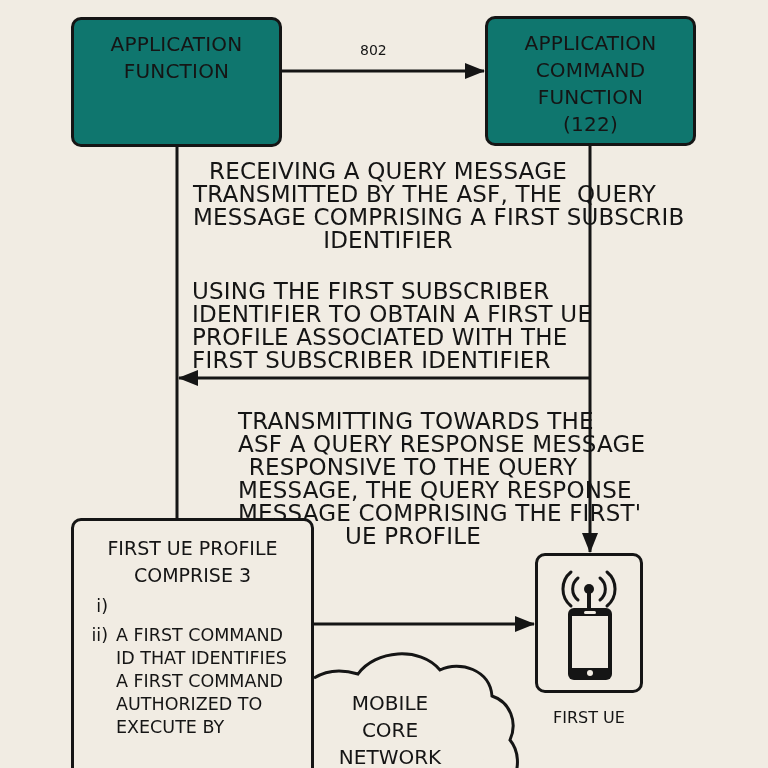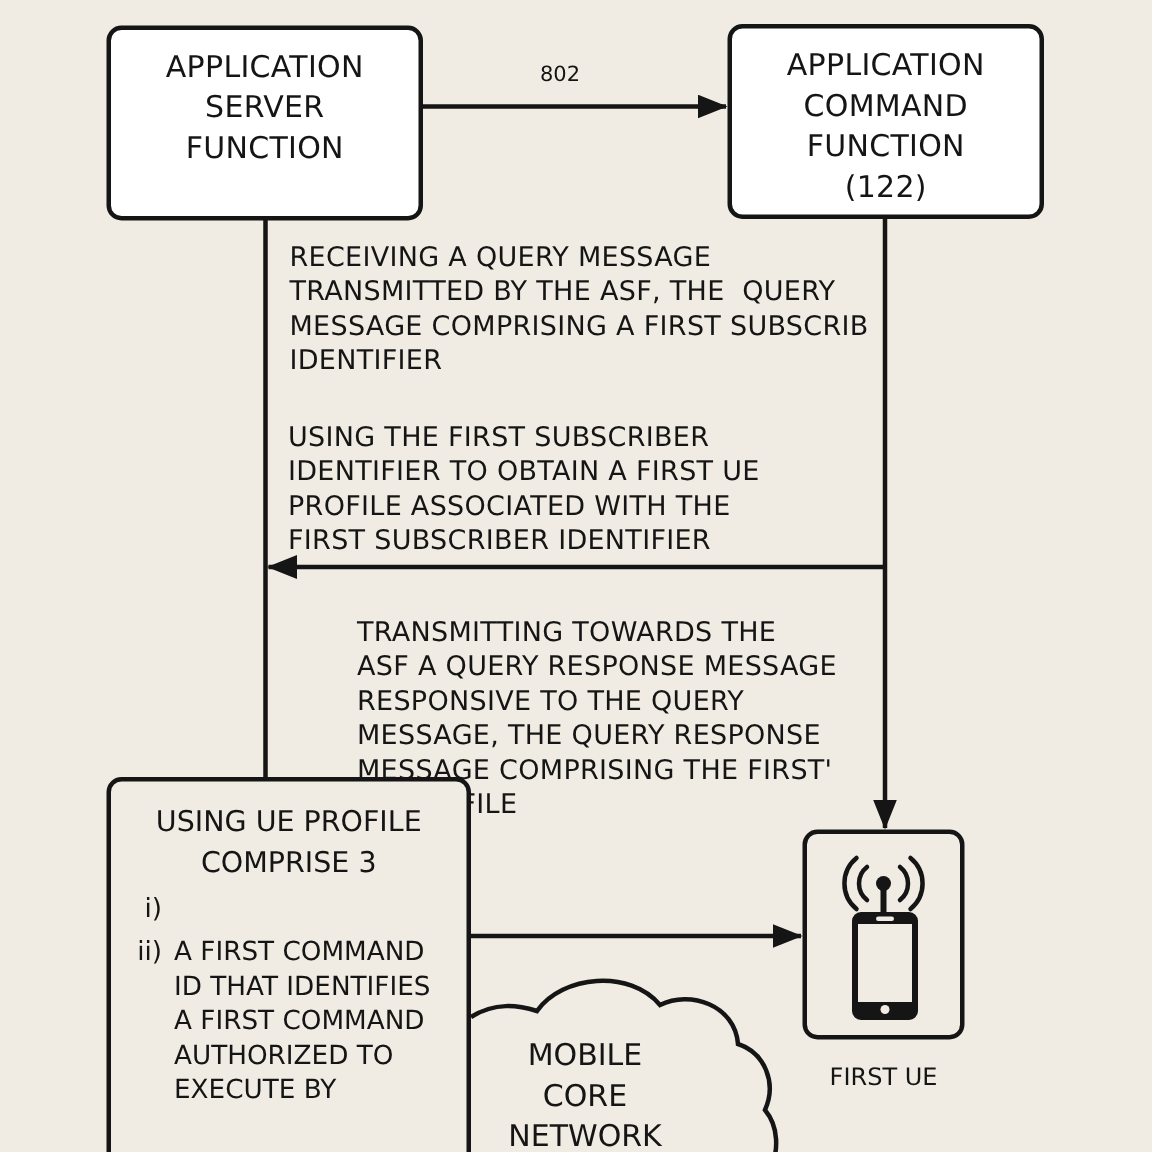--- a/index.html
+++ b/index.html
@@ -1,21 +1,21 @@
 <!DOCTYPE html>
 <html><head>
 <meta charset="utf-8">
 <style>
   html, body { margin:0; padding:0; }
   body { width:768px; height:768px; background:#f1ece3; position:relative; overflow:hidden;
          font-family:"DejaVu Sans", "Liberation Sans", sans-serif; color:#151515; }
-  .box { position:absolute; border:3px solid #151515; border-radius:10px; box-sizing:border-box; background:#ffffff; }
+  .box { position:absolute; border:3px solid #151515; border-radius:10px; box-sizing:border-box; background:#0f766e; }
   .center { text-align:center; }
   .node-title { font-size:20px; line-height:27px; letter-spacing:0.2px; }
-  .step { position:absolute; font-size:18px; line-height:23px; white-space:pre; letter-spacing:0.2px; }
+  .step { position:absolute; font-size:23px; line-height:23px; text-align:center; white-space:pre; letter-spacing:0.2px; }
   svg.lines { position:absolute; left:0; top:0; }
   .label-802 { position:absolute; font-size:14px; left:360px; top:42px; }
   .profile { position:absolute; left:71px; top:518px; width:243px; height:270px; border:3px solid #151515; border-radius:10px; box-sizing:border-box; background:#f1ece3; font-size:17.5px; line-height:23px; }
   .profile .hd { text-align:center; font-size:19px; line-height:27px; margin-top:14px; }
   .profile .item { display:flex; margin-top:6px; }
   .profile .num { width:42px; text-align:right; padding-right:8px; box-sizing:border-box; }
   .profile .txt { white-space:pre; }
   .cloud-text { position:absolute; left:330px; top:690px; width:120px; text-align:center; font-size:20px; line-height:27px; }
   .ue-box { position:absolute; left:535px; top:553px; width:108px; height:140px; border:3px solid #151515; border-radius:10px; box-sizing:border-box; }
   .ue-label { position:absolute; left:520px; top:704px; width:138px; text-align:center; font-size:16px; line-height:27px; }
@@ -42,21 +42,20 @@
   <line x1="590" y1="378" x2="179" y2="378" stroke="#151515" stroke-width="3" marker-end="url(#ahL)"></line>
 
   <line x1="314" y1="624" x2="534" y2="624" stroke="#151515" stroke-width="3" marker-end="url(#ahL)"></line>
 
   <path d="M314,678 C330,668 345,670 358,674 C375,650 420,646 440,670 C460,660 490,670 492,696 C510,702 518,722 510,740 C520,752 518,768 515,775" fill="#f1ece3" stroke="#151515" stroke-width="3"></path>
 </svg>
 
 <div class="box" style="left:71px;top:17px;width:211px;height:130px;">
   <div class="center node-title" style="margin-top:11px;">
     <div>APPLICATION</div>
-    <div>SERVER</div>
     <div>FUNCTION</div>
   </div>
 </div>
 
 <div class="label-802">802</div>
 
 <div class="box" style="left:485px;top:16px;width:211px;height:130px;">
   <div class="center node-title" style="margin-top:11px;">
     <div>APPLICATION</div>
     <div>COMMAND</div>
@@ -75,21 +74,21 @@
 FIRST SUBSCRIBER IDENTIFIER</div>
 <div class="step" style="left:238px;top:410px;width:350px;">TRANSMITTING TOWARDS THE
 ASF A QUERY RESPONSE MESSAGE
 RESPONSIVE TO THE QUERY
 MESSAGE, THE QUERY RESPONSE
 MESSAGE COMPRISING THE FIRST'
 UE PROFILE</div>
 
 <div class="profile">
   <div class="hd">
-    <div>USING UE PROFILE</div>
+    <div>FIRST UE PROFILE</div>
     <div>COMPRISE 3</div>
   </div>
   <div class="item">
     <span class="num">i)</span>
   </div>
   <div class="item">
     <span class="num">ii)</span>
     <span class="txt">A FIRST COMMAND
 ID THAT IDENTIFIES
 A FIRST COMMAND

